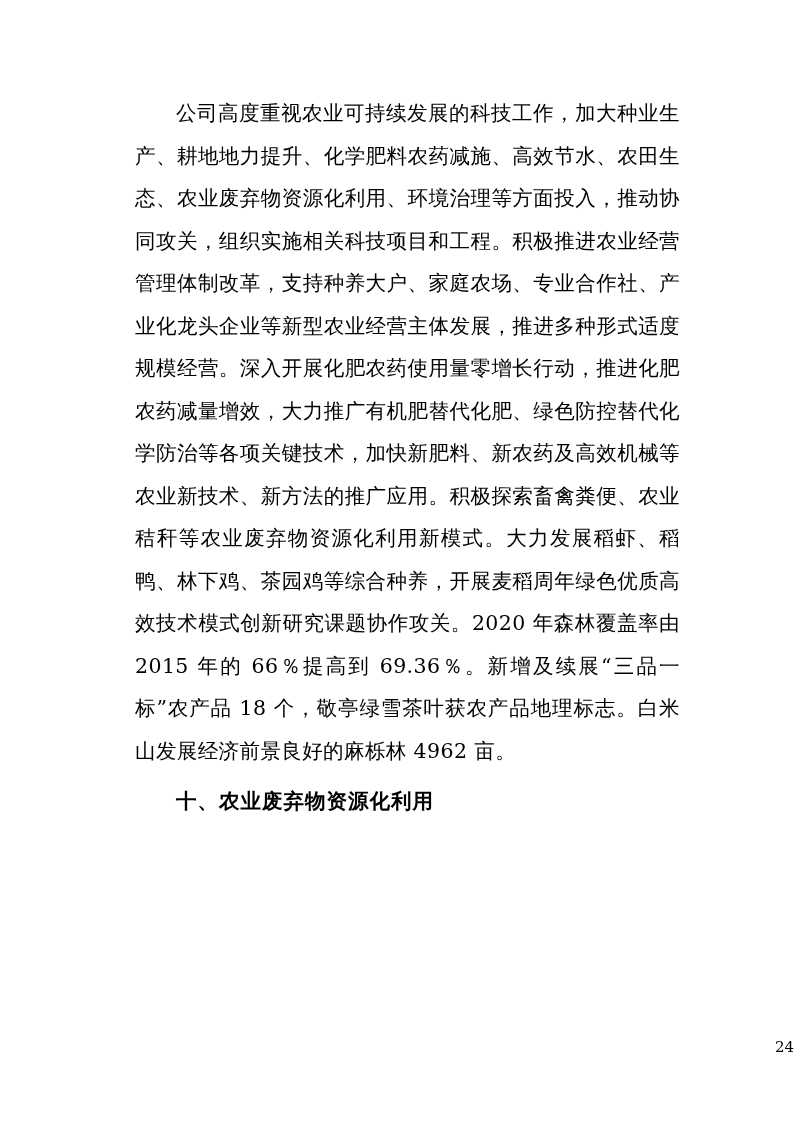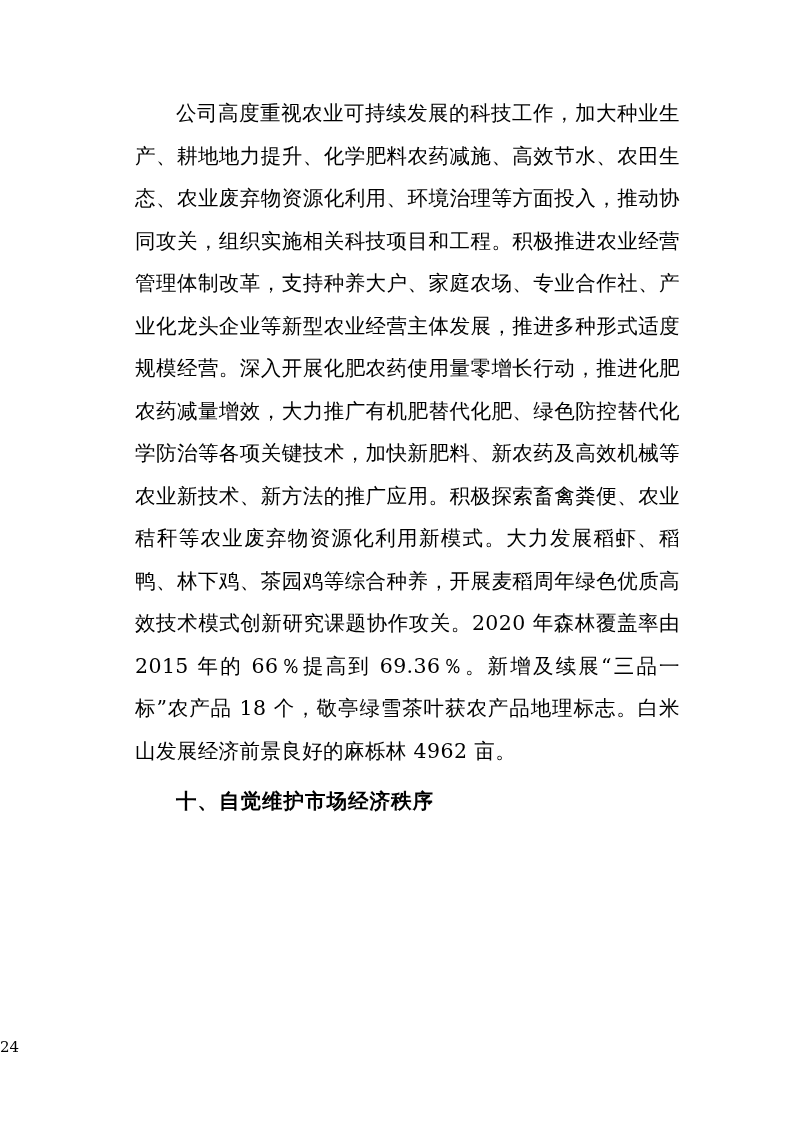--- a/index.html
+++ b/index.html
@@ -61,32 +61,32 @@
   }
   .lead-gap {
     display: inline-block;
     width: 18px;
   }
   .page-number {
     position: absolute;
     left: 0;
     right: 0;
     top: 1038px;
-    text-align: left;
+    text-align: right;
     font-size: 15px;
     font-family: "DejaVu Serif", "Liberation Serif", serif;
   }
 </style>
 </head>
 <body>
 
 <div class="page">
   <div class="content">
 
     <p class="body-para">公司高度重视农业可持续发展的科技工作，加大种业生产、耕地地力提升、化学肥料农药减施、高效节水、农田生态、农业废弃物资源化利用、环境治理等方面投入，推动协同攻关，组织实施相关科技项目和工程。积极推进农业经营管理体制改革，支持种养大户、家庭农场、专业合作社、产业化龙头企业等新型农业经营主体发展，推进多种形式适度规模经营。深入开展化肥农药使用量零增长行动，推进化肥农药减量增效，大力推广有机肥替代化肥、绿色防控替代化学防治等各项关键技术，加快新肥料、新农药及高效机械等农业新技术、新方法的推广应用。积极探索畜禽粪便、农业秸秆等农业废弃物资源化利用新模式。大力发展稻虾、稻鸭、林下鸡、茶园鸡等综合种养，开展麦稻周年绿色优质高效技术模式创新研究课题协作攻关。2020 年森林覆盖率由 2015 年的 66％提高到 69.36％。新增及续展“三品一标”农产品 18 个，敬亭绿雪茶叶获农产品地理标志。白米山发展经济前景良好的麻栎林 4962 亩。</p>
 
-    <h2 class="section-heading">十、自觉维护市场经济秩序</h2>
+    <h2 class="section-heading">十、农业废弃物资源化利用</h2>
 
 
   </div>
 
   <div class="page-number">24</div>
 </div>
 
 </body></html>

